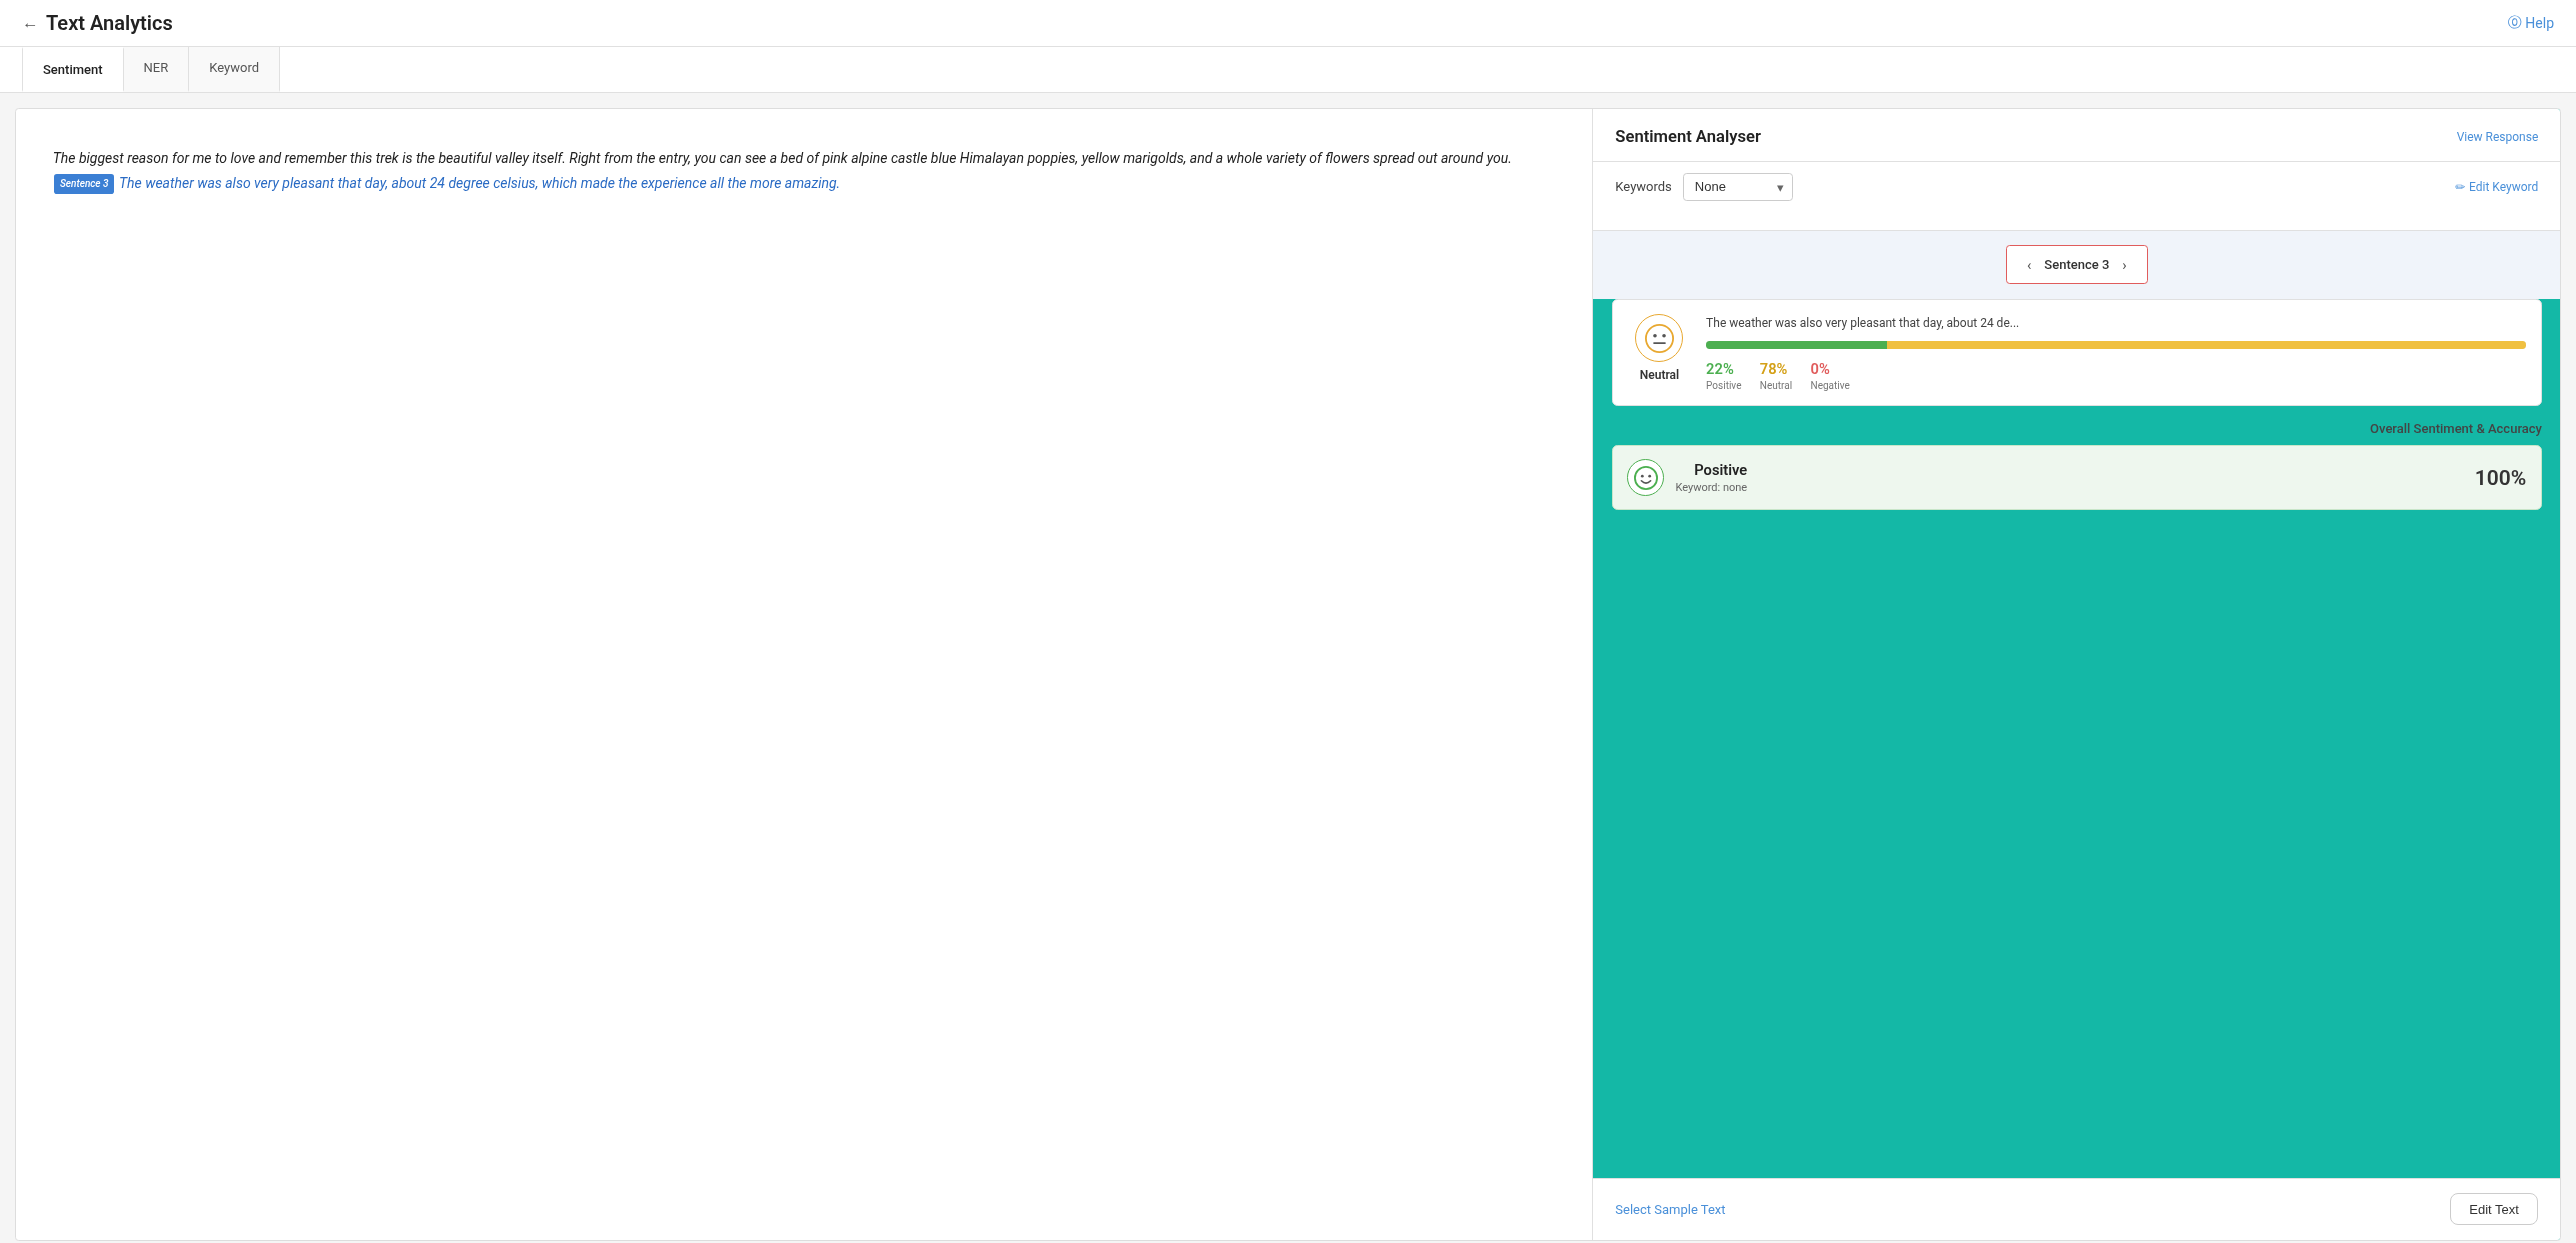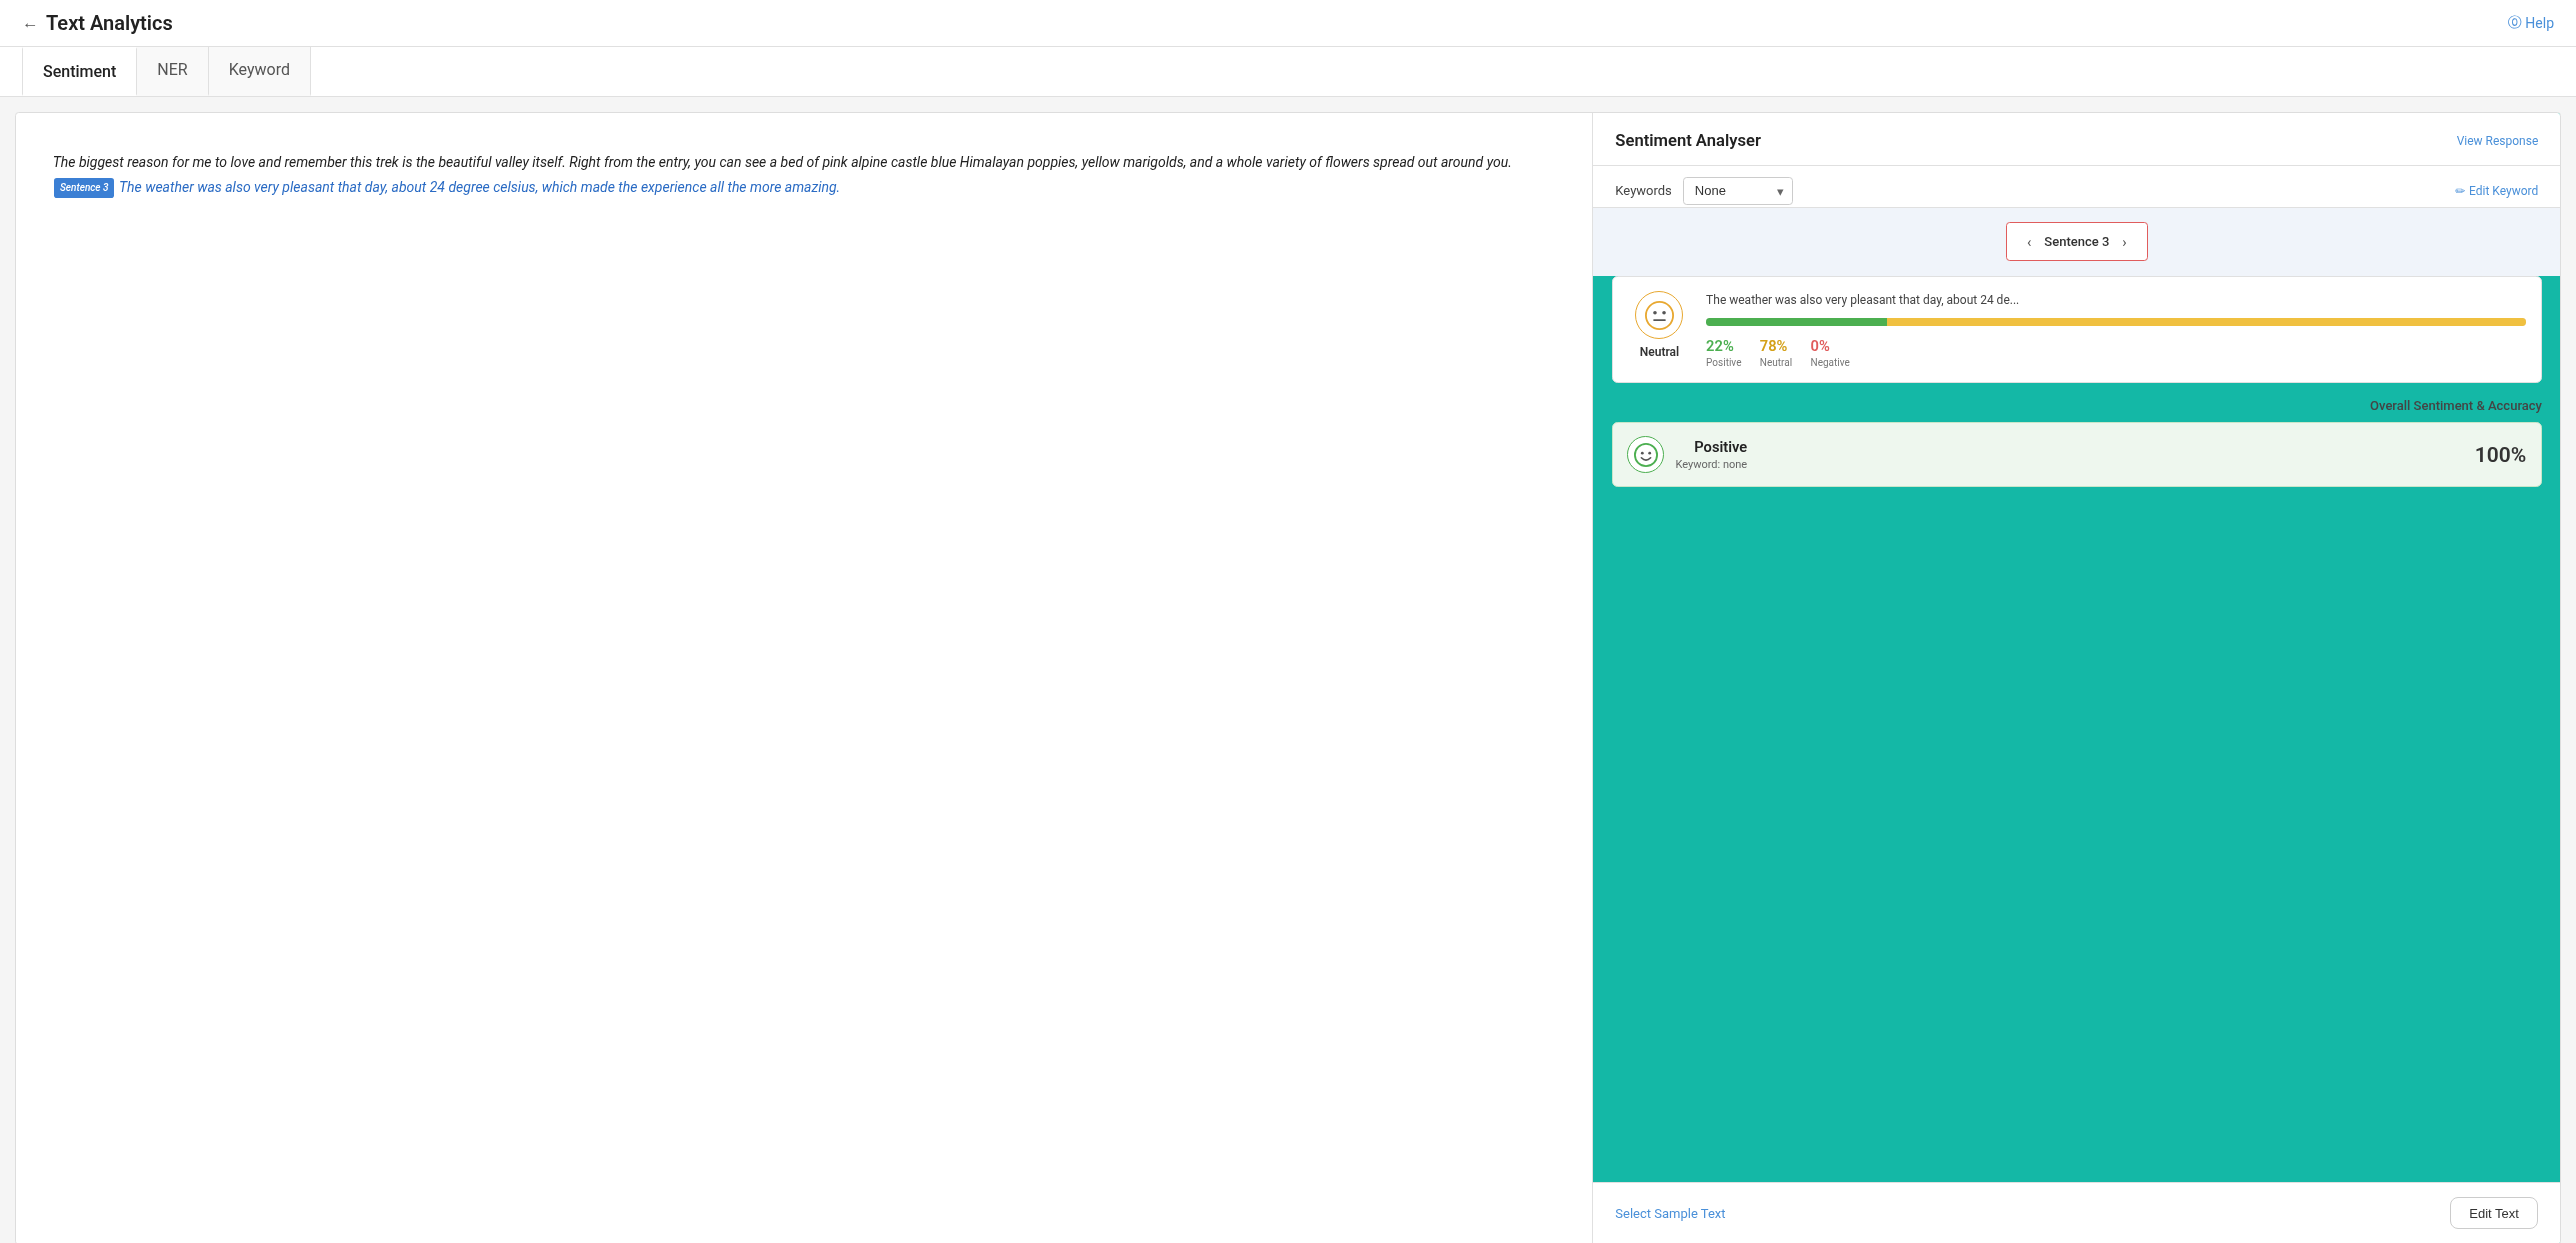--- a/index.html
+++ b/index.html
@@ -48,21 +48,21 @@
     .tabs-container {
       background: #fff;
       border-bottom: 0.9px solid #e0e0e0;
       padding: 0 22px;
       display: flex;
       gap: 0;
     }
     .tab {
       padding: 13px 20px;
       cursor: pointer;
-      font-size: 16px;
+      font-size: 13px;
       color: #555;
       border-bottom: 2.8px solid transparent;
       border-right: 0.9px solid #e0e0e0;
       background: #f9f9f9;
     }
     .tab:first-child {
       border-left: 0.9px solid #e0e0e0;
     }
     .tab.active {
       background: #fff;
@@ -134,21 +134,21 @@
     .view-response-link {
       color: #4a90d9;
       font-size: 12px;
       cursor: pointer;
       text-decoration: none;
     }
 
     .keywords-row {
       display: flex;
       gap: 5px;
-      padding: 11px 22px 2px;
+      padding: 11px 22px 29px;
       background: #fff;
       border-bottom: 0.9px solid #e0e0e0;
       justify-content: space-between;
     }
     .keywords-label {
       font-size: 13px;
       color: #444;
     }
     .keywords-select-wrapper {
       position: relative;

